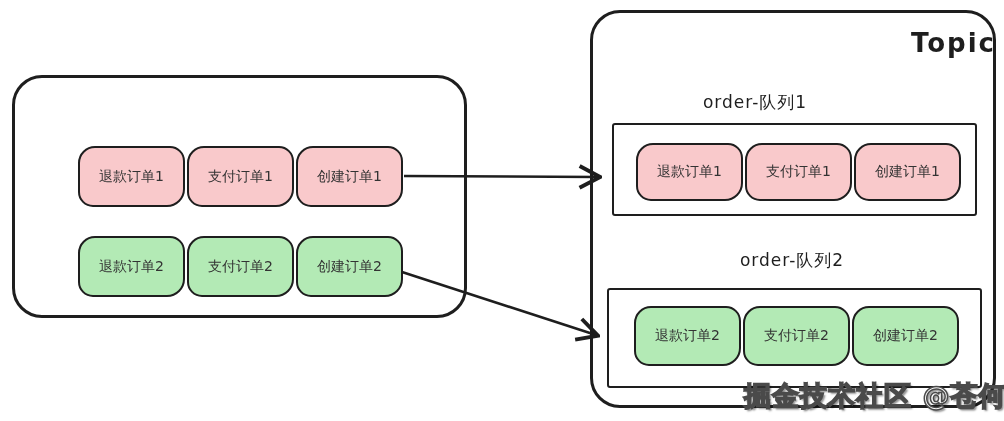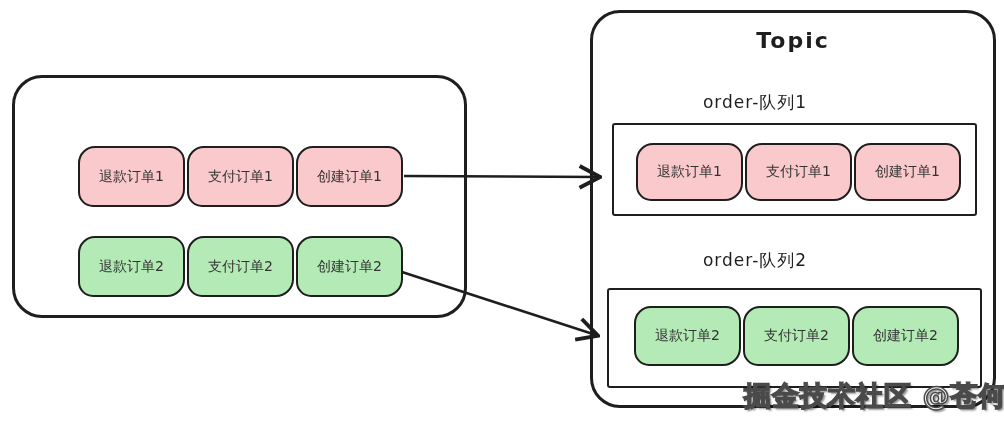--- a/index.html
+++ b/index.html
@@ -22,39 +22,39 @@
     background: #ffffff;
     border: 3px solid var(--stroke);
     border-radius: 30px;
     box-sizing: border-box;
   }
   .producer-box { left: 12px; top: 75px; width: 455px; height: 243px; }
   .topic-box    { left: 590px; top: 10px; width: 406px; height: 398px; }
   .big-title {
     position: absolute;
     left: 0; width: 100%;
-    text-align: center;
-    font-size: 22px;
+    text-align: right;
+    font-size: 26px;
     font-weight: 600;
     letter-spacing: 2px;
     color: var(--stroke);
   }
   .producer-title { top: 84px; }
   .topic-title    { top: 28px; }
   .queue-label {
     position: absolute;
     left: 590px; width: 330px;
     text-align: center;
     font-size: 17px;
     font-weight: 500;
     letter-spacing: 1px;
     color: var(--stroke);
   }
   .queue1-label { top: 91px; }
-  .queue2-label { top: 249px; }
+  .queue2-label { top: 249px; padding-left: 37px; }
   .queue-rect {
     position: absolute;
     background: #ffffff;
     border: 2.5px solid var(--stroke);
     border-radius: 3px;
     box-sizing: border-box;
   }
   .queue1-rect { left: 612px; top: 123px; width: 365px; height: 93px; }
   .queue2-rect { left: 607px; top: 288px; width: 375px; height: 100px; }
   .msg-row {

